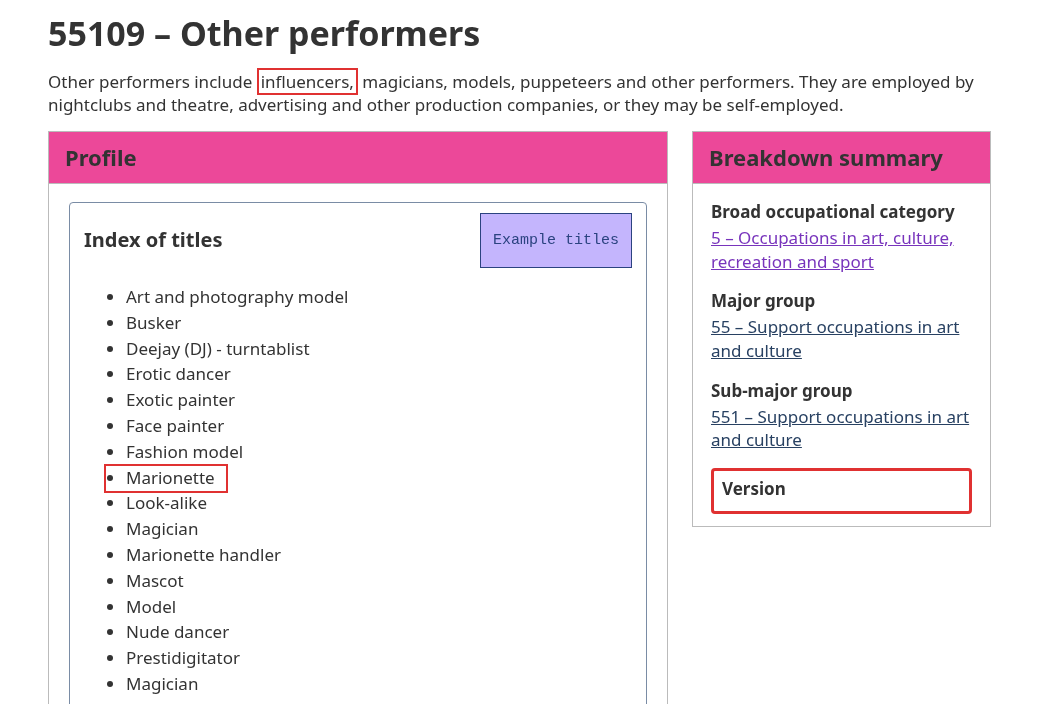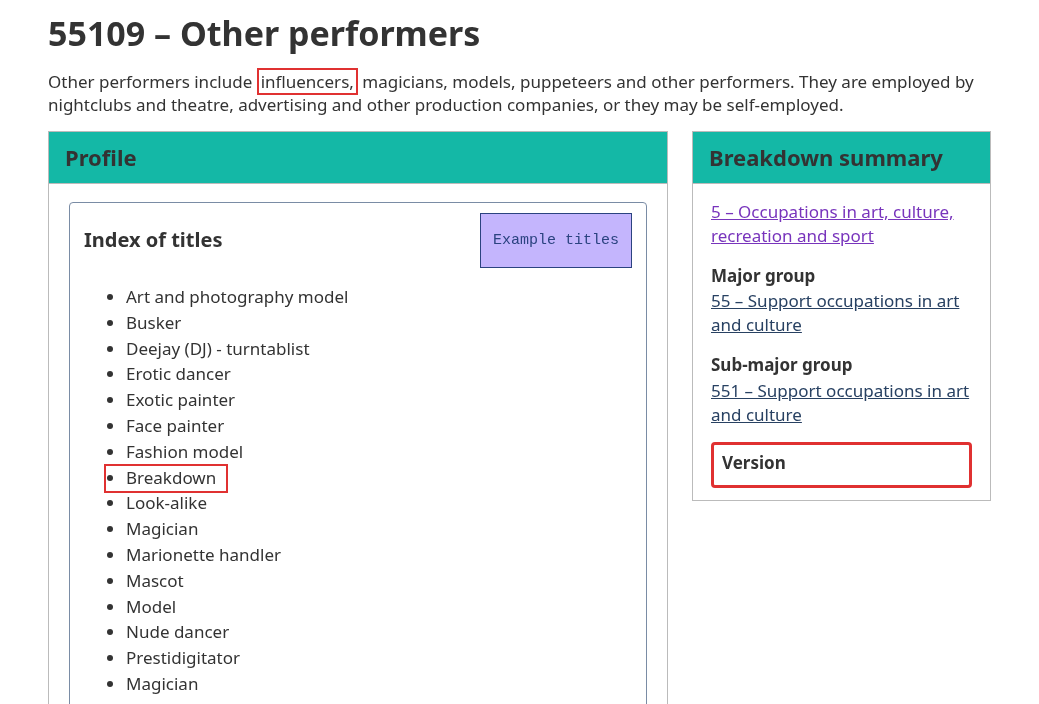--- a/index.html
+++ b/index.html
@@ -32,21 +32,21 @@
     display: flex;
     gap: 24px;
     align-items: flex-start;
   }
   .col-left { flex: 0 0 620px; }
   .col-right { flex: 1 1 auto; }
   .panel {
     border: 1px solid #bbb;
   }
   .panel-header {
-    background: #14b8a6;
+    background: #ec4899;
     border-bottom: 1px solid #bbb;
     padding: 10px 16px;
     font-size: 22px;
     font-weight: 700;
     color: #333;
   }
   .panel-body {
     padding: 18px 20px 12px 20px;
   }
   .inner-card {
@@ -147,21 +147,21 @@
             <button class="btn-example">Example titles</button>
           </div>
           <ul class="titles" id="titles-list">
               <li><span>Art and photography model</span></li>
               <li><span>Busker</span></li>
               <li><span>Deejay (DJ) - turntablist</span></li>
               <li><span>Erotic dancer</span></li>
               <li><span>Exotic painter</span></li>
               <li><span>Face painter</span></li>
               <li><span>Fashion model</span></li>
-              <li class="li-highlight"><span>Breakdown</span></li>
+              <li class="li-highlight"><span>Marionette</span></li>
               <li><span>Look-alike</span></li>
               <li><span>Magician</span></li>
               <li><span>Marionette handler</span></li>
               <li><span>Mascot</span></li>
               <li><span>Model</span></li>
               <li><span>Nude dancer</span></li>
               <li><span>Prestidigitator</span></li>
               <li><span>Magician</span></li>
               <li><span>Rodeo driver</span></li>
               <li><span>Rodeo horse rider</span></li>
@@ -170,20 +170,21 @@
       </div>
     </div>
   </div>
 
   <div class="col-right">
     <div class="panel">
       <div class="panel-header">Breakdown summary</div>
       <div class="breakdown-body">
 
         <div class="bd-group">
+          <div class="bd-label">Broad occupational category</div>
           <a class="bd-link">5 – Occupations in art, culture, recreation and sport</a>
         </div>
 
 
         <div class="bd-group">
           <div class="bd-label">Major group</div>
           <a class="bd-link blue">55 – Support occupations in art and culture</a>
         </div>
 
         <div class="bd-group">

